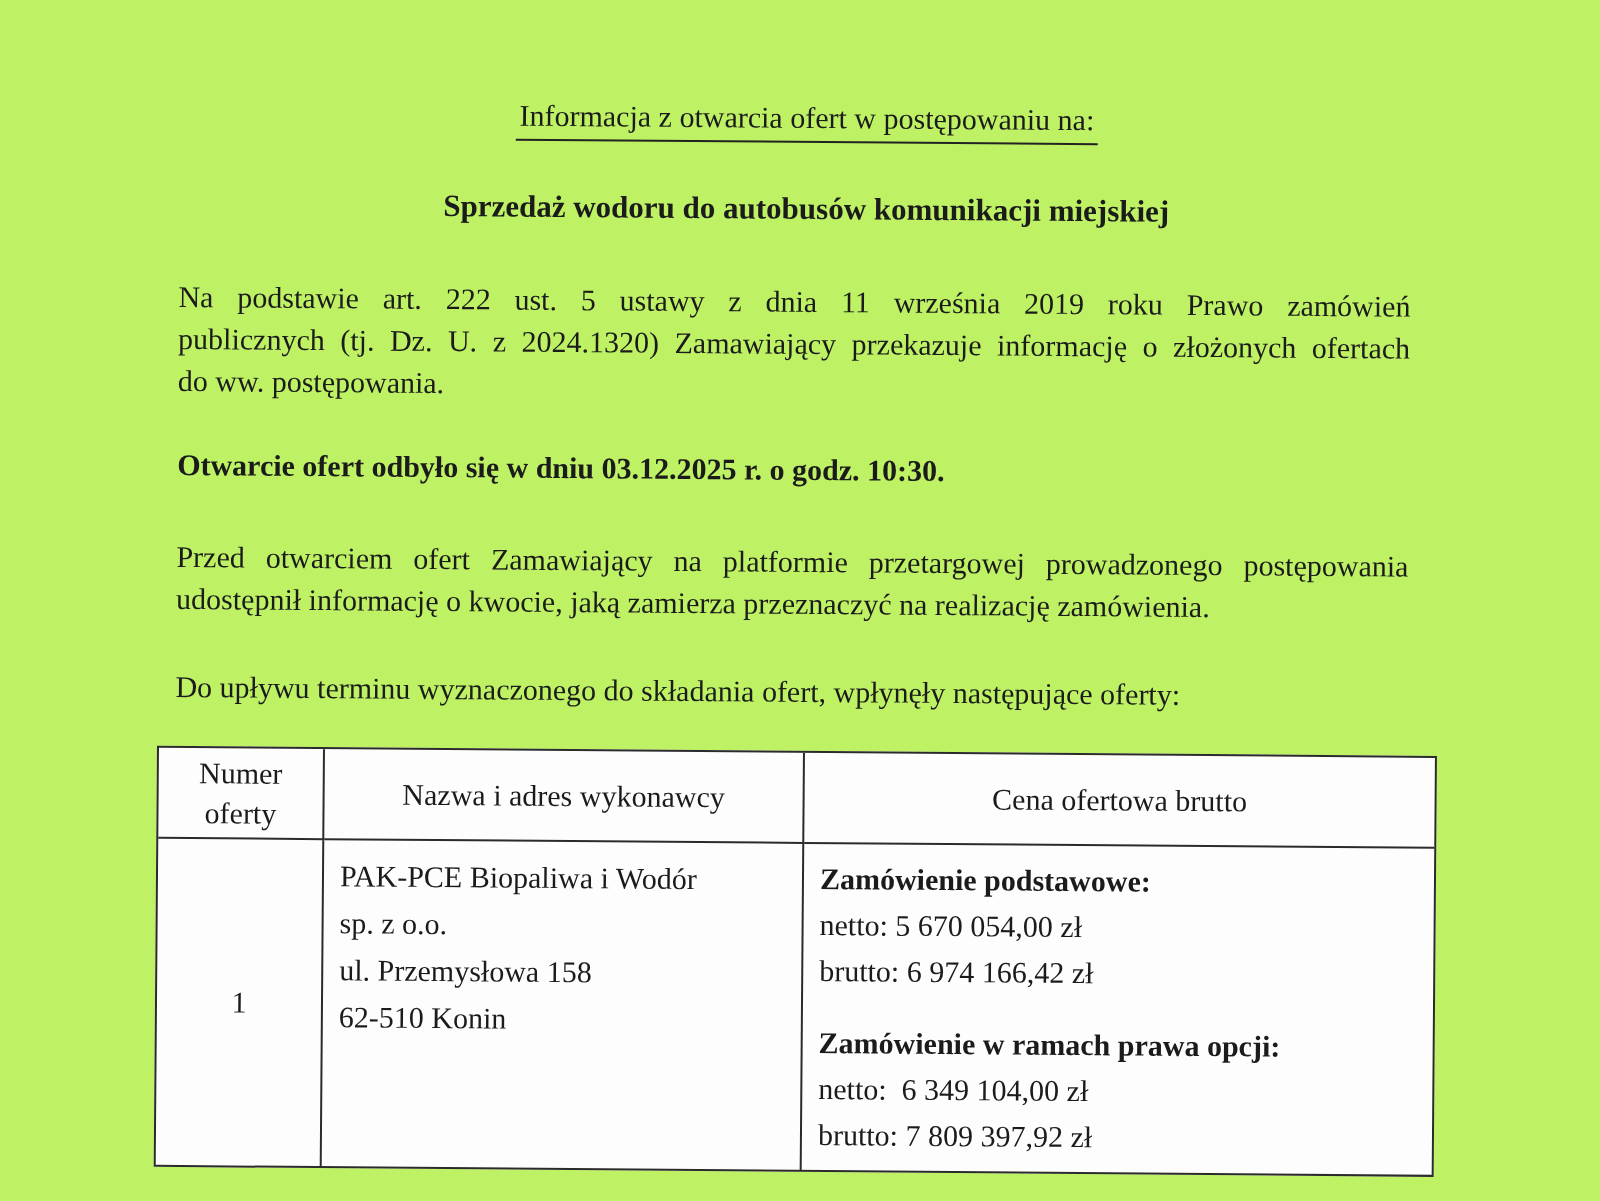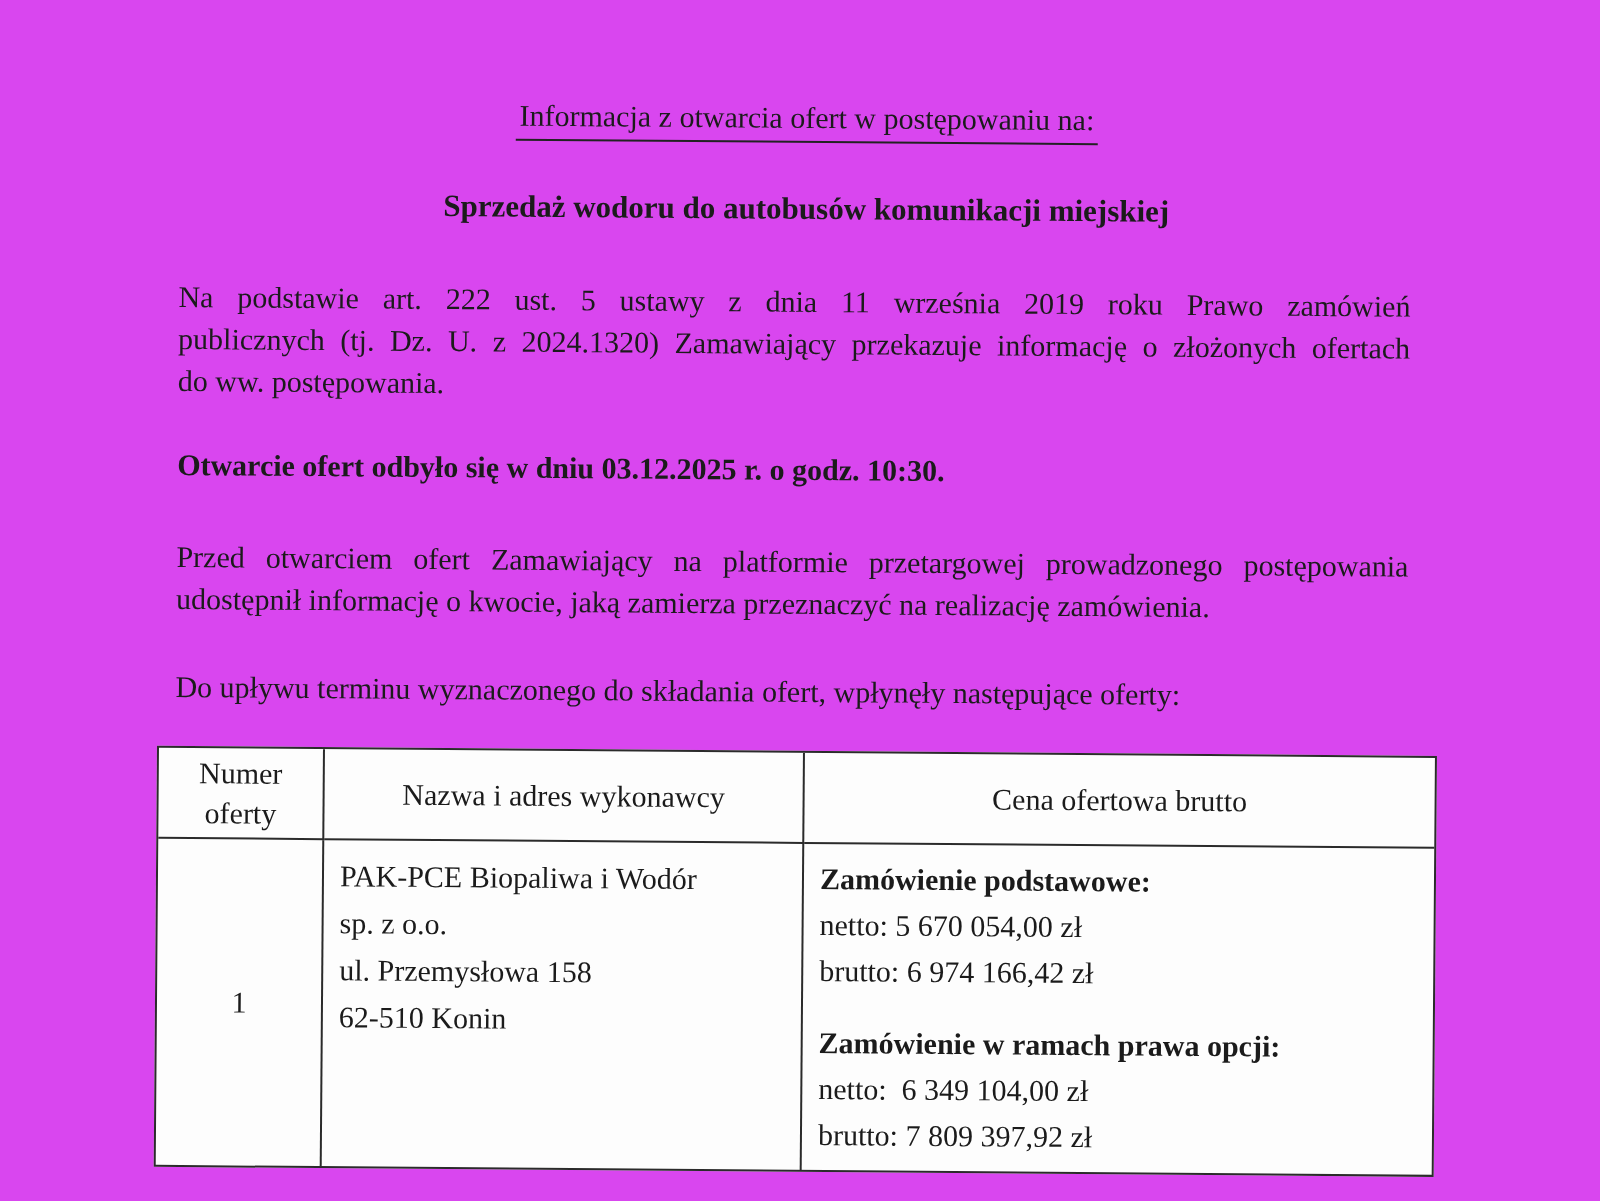--- a/index.html
+++ b/index.html
@@ -9,21 +9,21 @@
   }
   body {
     width: 1600px;
     height: 1201px;
     overflow: hidden;
   }
   .page {
     position: relative;
     width: 1600px;
     height: 1201px;
-    background: #d946ef;
+    background: #bef264;
     font-family: "Liberation Serif", "DejaVu Serif", serif;
     color: #1b1b1b;
   }
   .scan {
     position: absolute;
     inset: 0;
     transform: rotate(0.45deg);
     transform-origin: 180px 110px;
   }
   .doc {

